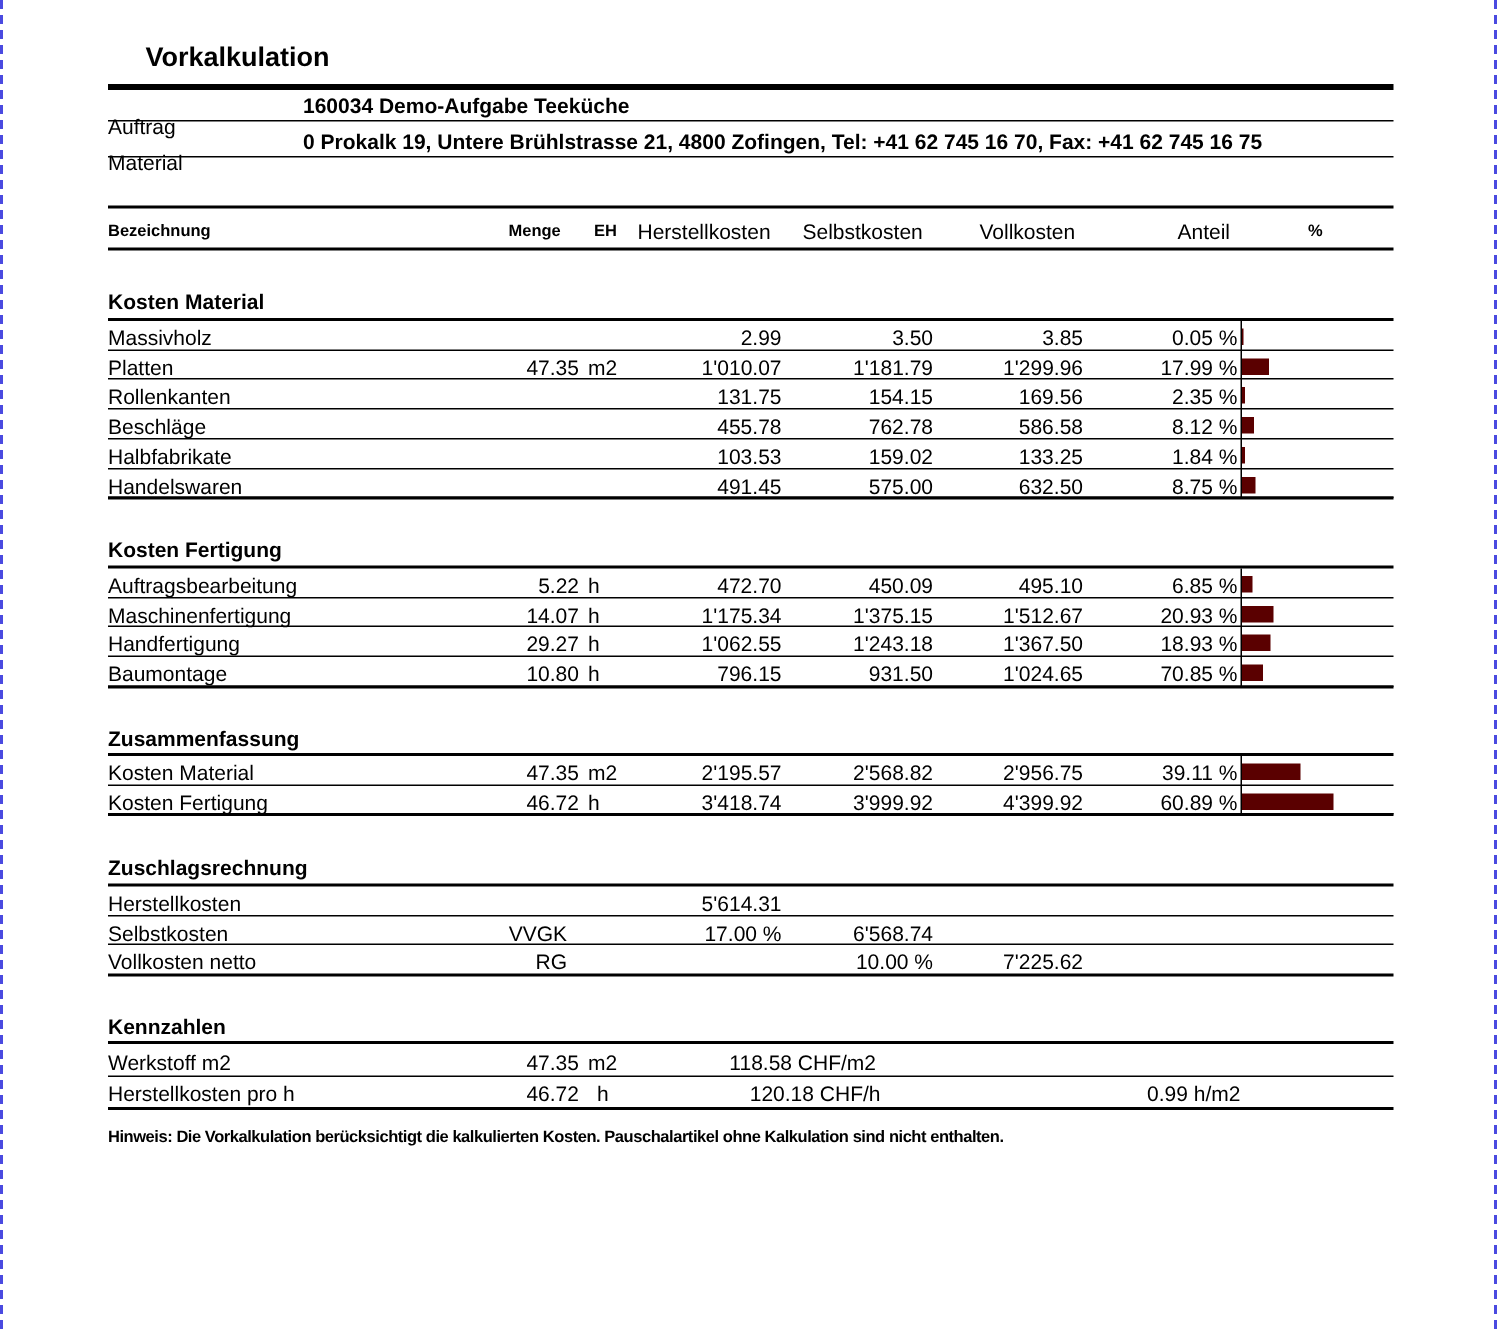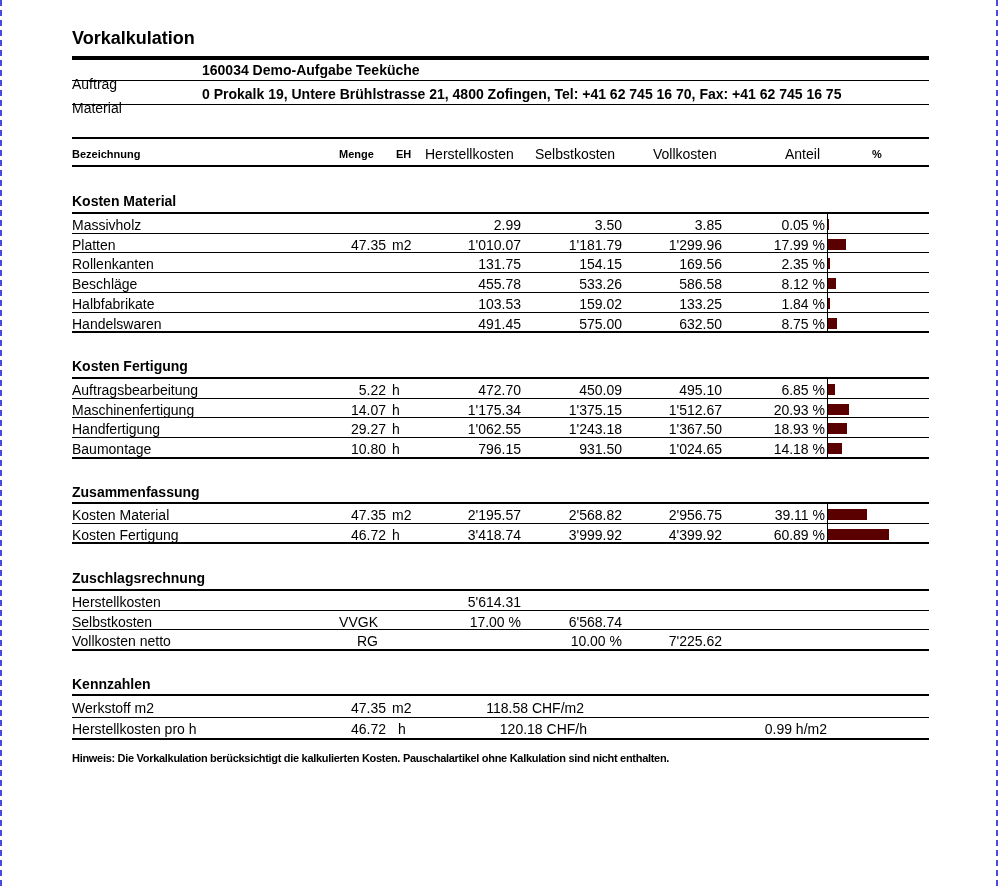--- a/index.html
+++ b/index.html
@@ -6,21 +6,21 @@
   body {
     width:1000px; height:886px; background:#fff; position:relative; overflow:hidden;
     font-family:"Liberation Sans", sans-serif; color:#000;
   }
   .edge-left, .edge-right {
     position:absolute; top:0; bottom:0; width:0;
     border-left:2px dashed #4a4ae0;
   }
   .edge-left { left:0; }
   .edge-right { left:996px; }
-  .abs { position:absolute; }
+  .abs { position:absolute;margin-left:25px; }
   .title { left:72px; top:28px; font-size:18px; font-weight:bold; }
   .rule-thick { position:absolute; left:72px; width:857px; height:4px; background:#000; }
   .rule { position:absolute; left:72px; width:857px; height:2px; background:#000; }
   .rule-row { position:absolute; left:72px; width:857px; height:1px; background:#000; }
   .hdr-label { position:absolute; font-size:14px;margin-top:12px; }
   .hdr-val { position:absolute; font-size:14px; font-weight:bold; }
   .colhdr { position:absolute; font-size:14px; }
   .colhdr.b { font-size:11px; font-weight:bold;text-align:right; }
   .section { position:absolute; left:72px; font-size:14px; font-weight:bold; }
   .row { position:absolute; left:72px; width:857px; height:20px; font-size:14px; }
@@ -91,21 +91,21 @@
       <span class="c r" style="right:207px">169.56</span>
       <span class="c r" style="right:104px">2.35 %</span>
     </div>
     <div class="rule-row" style="top:272.1px"></div>
     <div class="bar" style="top:258.4px;width:2px;background:#5a0000"></div>
     <div class="row" style="top:273.1px">
       <span class="c" style="left:0">Beschläge</span>
       <span class="c r" style="right:543px"></span>
       <span class="c" style="left:320px"></span>
       <span class="c r" style="right:408px">455.78</span>
-      <span class="c r" style="right:307px">533.26</span>
+      <span class="c r" style="right:307px">762.78</span>
       <span class="c r" style="right:207px">586.58</span>
       <span class="c r" style="right:104px">8.12 %</span>
     </div>
     <div class="rule-row" style="top:291.8px"></div>
     <div class="bar" style="top:278.1px;width:8px;background:#5a0000"></div>
     <div class="row" style="top:292.8px">
       <span class="c" style="left:0">Halbfabrikate</span>
       <span class="c r" style="right:543px"></span>
       <span class="c" style="left:320px"></span>
       <span class="c r" style="right:408px">103.53</span>
@@ -166,21 +166,21 @@
     </div>
     <div class="rule-row" style="top:437.09999999999997px"></div>
     <div class="bar" style="top:423.4px;width:19px;background:#5a0000"></div>
     <div class="row" style="top:438.1px">
       <span class="c" style="left:0">Baumontage</span>
       <span class="c r" style="right:543px">10.80</span>
       <span class="c" style="left:320px">h</span>
       <span class="c r" style="right:408px">796.15</span>
       <span class="c r" style="right:307px">931.50</span>
       <span class="c r" style="right:207px">1'024.65</span>
-      <span class="c r" style="right:104px">14.18 %</span>
+      <span class="c r" style="right:104px">70.85 %</span>
     </div>
     <div class="rule-row" style="top:456.8px"></div>
     <div class="bar" style="top:443.1px;width:14px;background:#5a0000"></div>
     <div class="vline" style="top:379px;height:78.8px"></div>
     <div class="rule" style="top:456.8px"></div>
   </div>
 
 <div class="section" style="top:484px">Zusammenfassung</div>
 <div class="rule" style="top:502px"></div>
 <div id="zusammen-rows">

